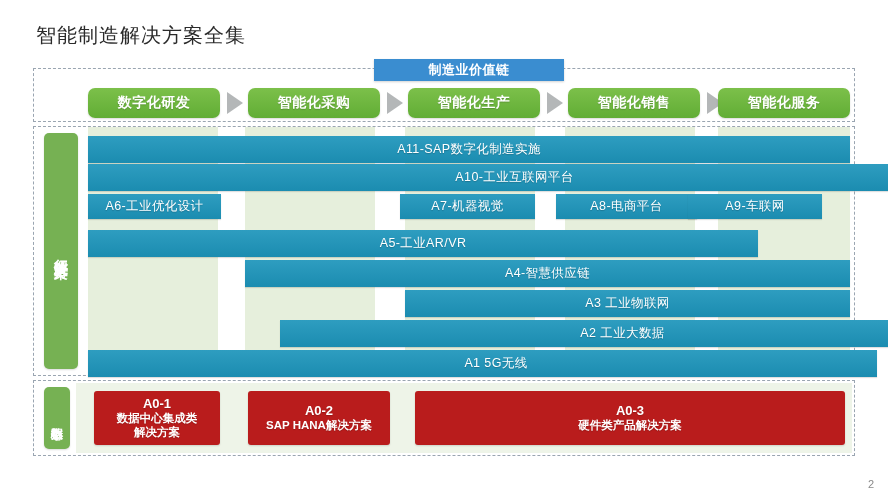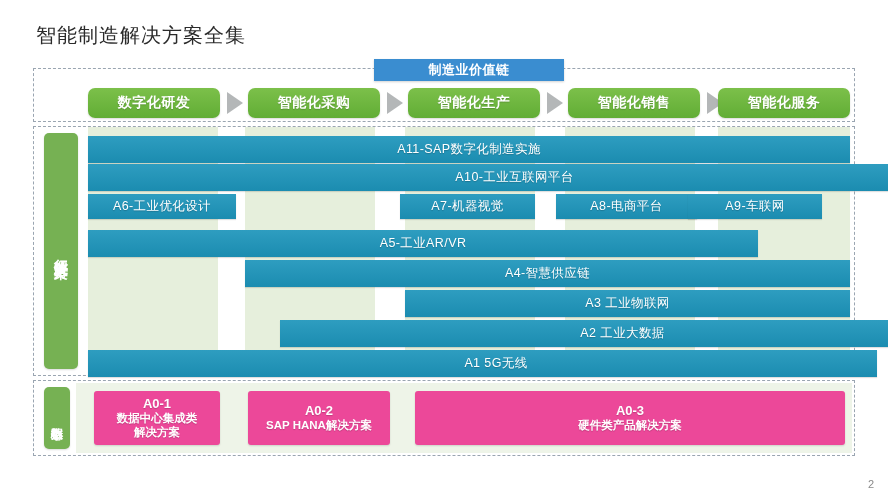--- a/index.html
+++ b/index.html
@@ -102,21 +102,21 @@
     letter-spacing:.4px;
     z-index:3;
     box-shadow:0 1px 1px rgba(0,0,0,.12);
     text-shadow:0 1px 1px rgba(0,0,0,.2);
   }
   .bar.tall{height:27px;}
 
   
   .dc-box{
     position:absolute;top:391px;height:54px;
-    background:#ec4899;
+    background:#b91c1c;
     border-radius:3px;
     color:#ffffff;font-size:11.5px;font-weight:700;line-height:14px;
     display:flex;flex-direction:column;align-items:center;justify-content:center;
     text-align:center;
     z-index:3;
     box-shadow:0 1px 2px rgba(0,0,0,.14);
     text-shadow:0 1px 1px rgba(0,0,0,.18);
   }
   .dc-box .code{font-size:13px;}
   .dc-bg{
@@ -156,21 +156,21 @@
   <div class="col-stripe" style="left:245px;width:130px;"></div>
   <div class="col-stripe" style="left:405px;width:130px;"></div>
   <div class="col-stripe" style="left:565px;width:130px;"></div>
   <div class="col-stripe" style="left:718px;width:132px;"></div>
 
   <div class="side-label" id="label-industry">行业解决方案</div>
 
   <div class="bar tall" style="left:88px;top:136px;width:762px;">A11-SAP数字化制造实施</div>
   <div class="bar tall" style="left:88px;top:164px;width:853px;">A10-工业互联网平台</div>
 
-  <div class="bar" style="left:88px;top:194px;width:148px;">A6-工业优化设计</div>
+  <div class="bar" style="left:88px;top:194px;width:133px;">A6-工业优化设计</div>
   <div class="bar" style="left:400px;top:194px;width:135px;">A7-机器视觉</div>
   <div class="bar" style="left:556px;top:194px;width:141px;">A8-电商平台</div>
   <div class="bar" style="left:688px;top:194px;width:134px;">A9-车联网</div>
 
   <div class="bar tall" style="left:88px;top:230px;width:670px;">A5-工业AR/VR</div>
   <div class="bar tall" style="left:245px;top:260px;width:605px;">A4-智慧供应链</div>
   <div class="bar tall" style="left:405px;top:290px;width:445px;">A3 工业物联网</div>
   <div class="bar tall" style="left:245px;top:320px;width:685px;margin-left:35px;">A2 工业大数据</div>
   <div class="bar tall" style="left:88px;top:350px;width:762px;padding-left:27px;">A1 5G无线</div>
 

